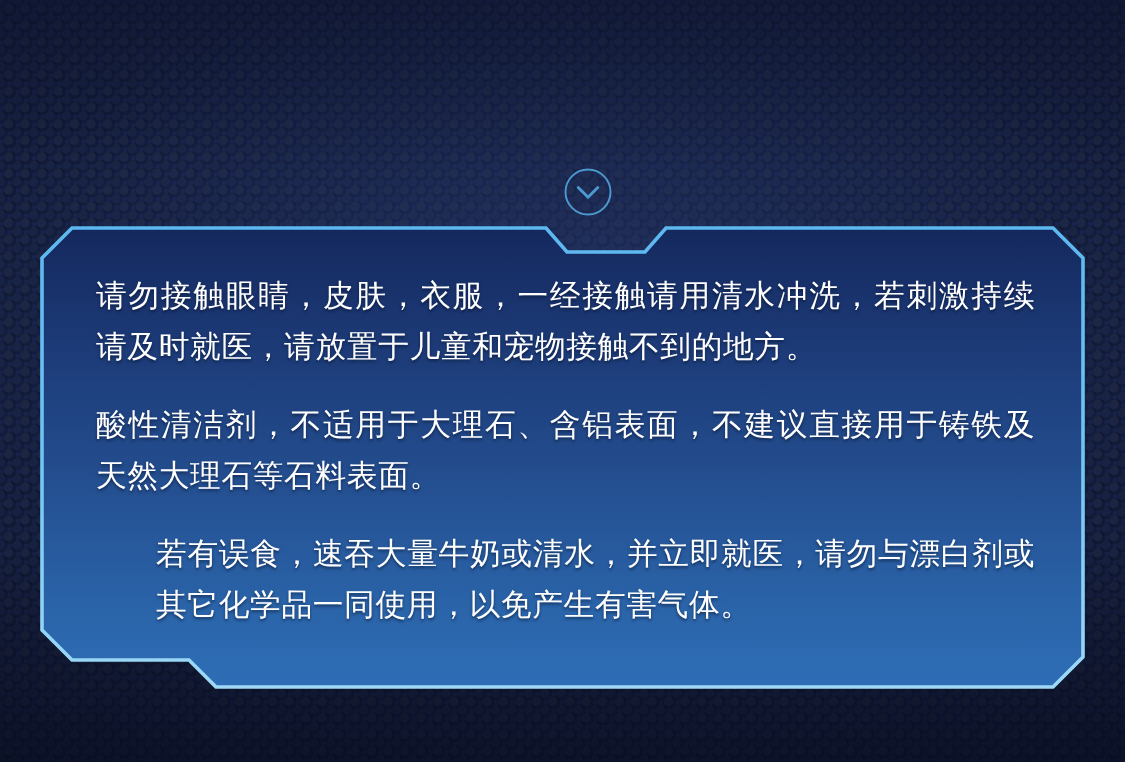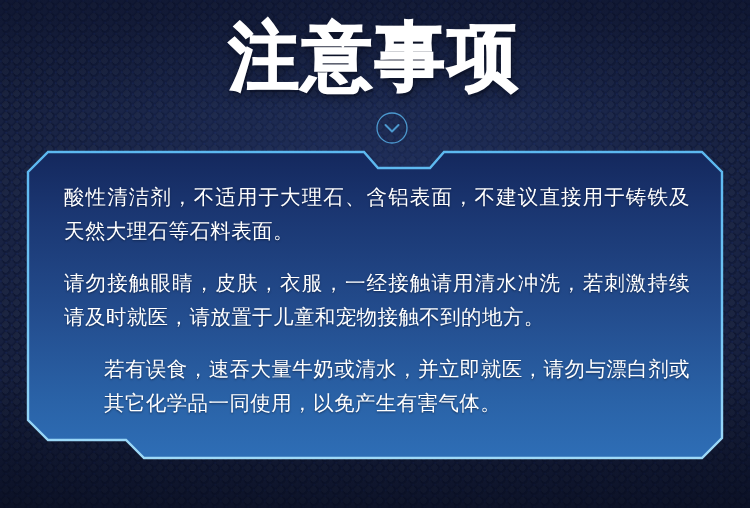--- a/index.html
+++ b/index.html
@@ -125,23 +125,20 @@
 </style>
 </head>
 <body>
 
 <div id="poster">
 
   <div class="bg-base"></div>
   <div class="bg-vignette"></div>
   <div class="bg-topshade"></div>
 
-  <div id="title-wrap">
-    <div id="title">注意事项</div>
-  </div>
 
   <div id="chevron-badge">
     <svg width="34" height="34" viewBox="0 0 34 34" aria-hidden="true">
       <circle cx="17" cy="17" r="15" fill="none" stroke="#4f9fd6" stroke-width="1.3" opacity="0.95"></circle>
       <polyline points="10.5,14 17,20.5 23.5,14" fill="none" stroke="#4f9fd6" stroke-width="2" stroke-linecap="round" stroke-linejoin="round" opacity="0.95"></polyline>
     </svg>
   </div>
 
   <div id="panel">
     <svg class="panel-shape" viewBox="0 0 698 310" preserveAspectRatio="none" aria-hidden="true">
@@ -170,19 +167,19 @@
                L 676,308
                L 118,308
                L 100,290
                L 22,290
                L 2,270
                L 2,22
                Z" fill="url(#panelGrad)" stroke="url(#strokeGrad)" stroke-width="2.4" stroke-linejoin="miter"></path>
     </svg>
 
     <div id="panel-content">
+      <p class="para">请勿接触眼睛，皮肤，衣服，一经接触请用清水冲洗，若刺激持续请及时就医，请放置于儿童和宠物接触不到的地方。</p>
       <p class="para">酸性清洁剂，不适用于大理石、含铝表面，不建议直接用于铸铁及天然大理石等石料表面。</p>
-      <p class="para">请勿接触眼睛，皮肤，衣服，一经接触请用清水冲洗，若刺激持续请及时就医，请放置于儿童和宠物接触不到的地方。</p>
       <p class="para">若有误食，速吞大量牛奶或清水，并立即就医，请勿与漂白剂或其它化学品一同使用，以免产生有害气体。</p>
     </div>
   </div>
 
 </div>
 
 </body></html>

